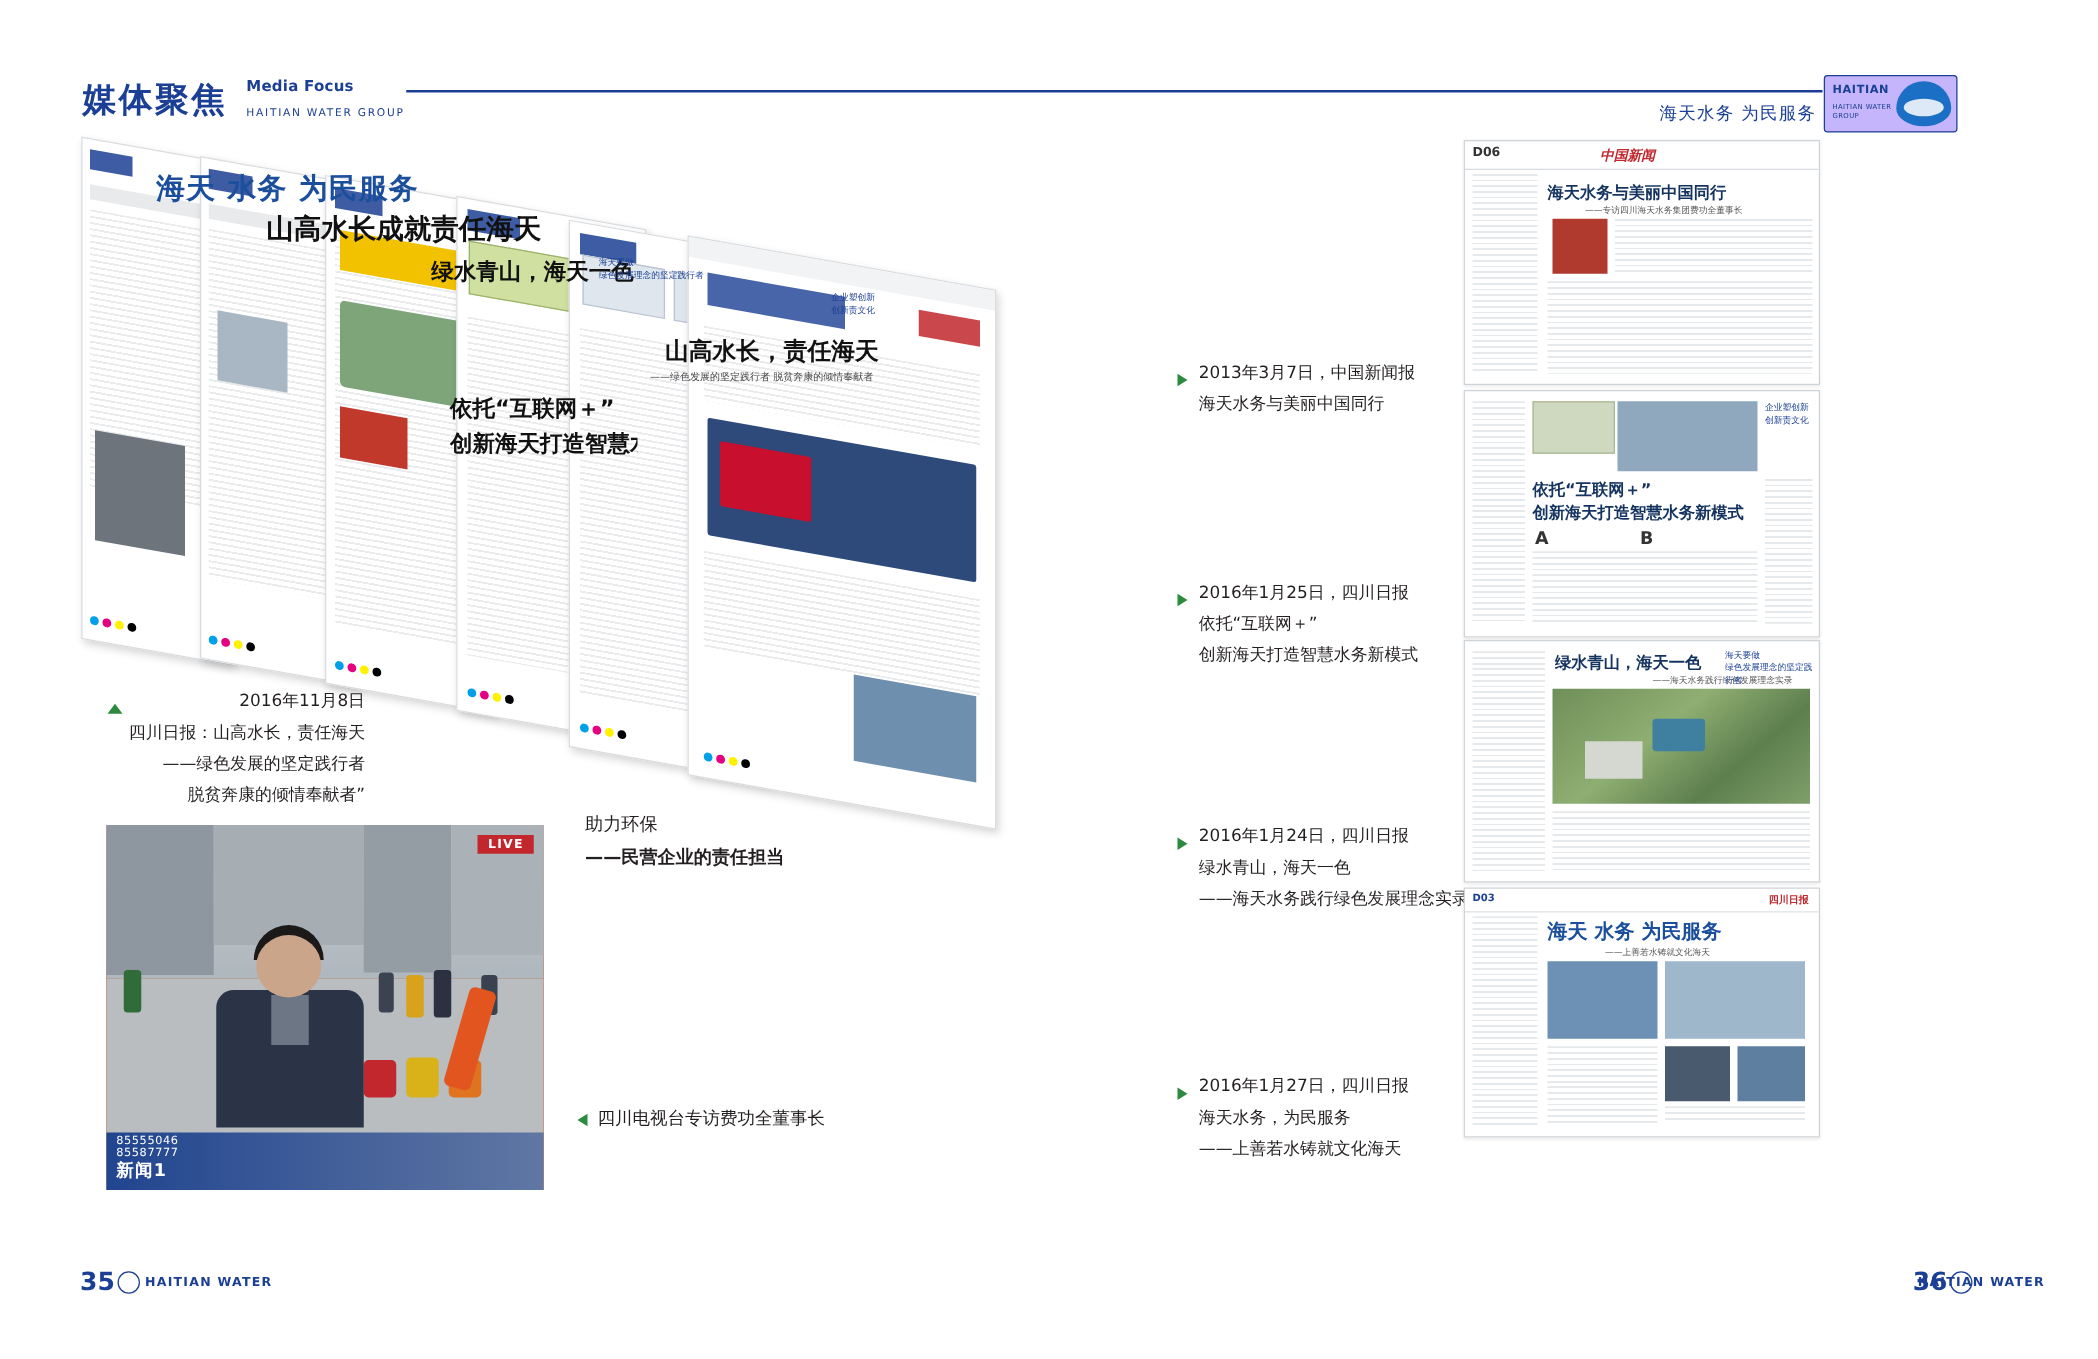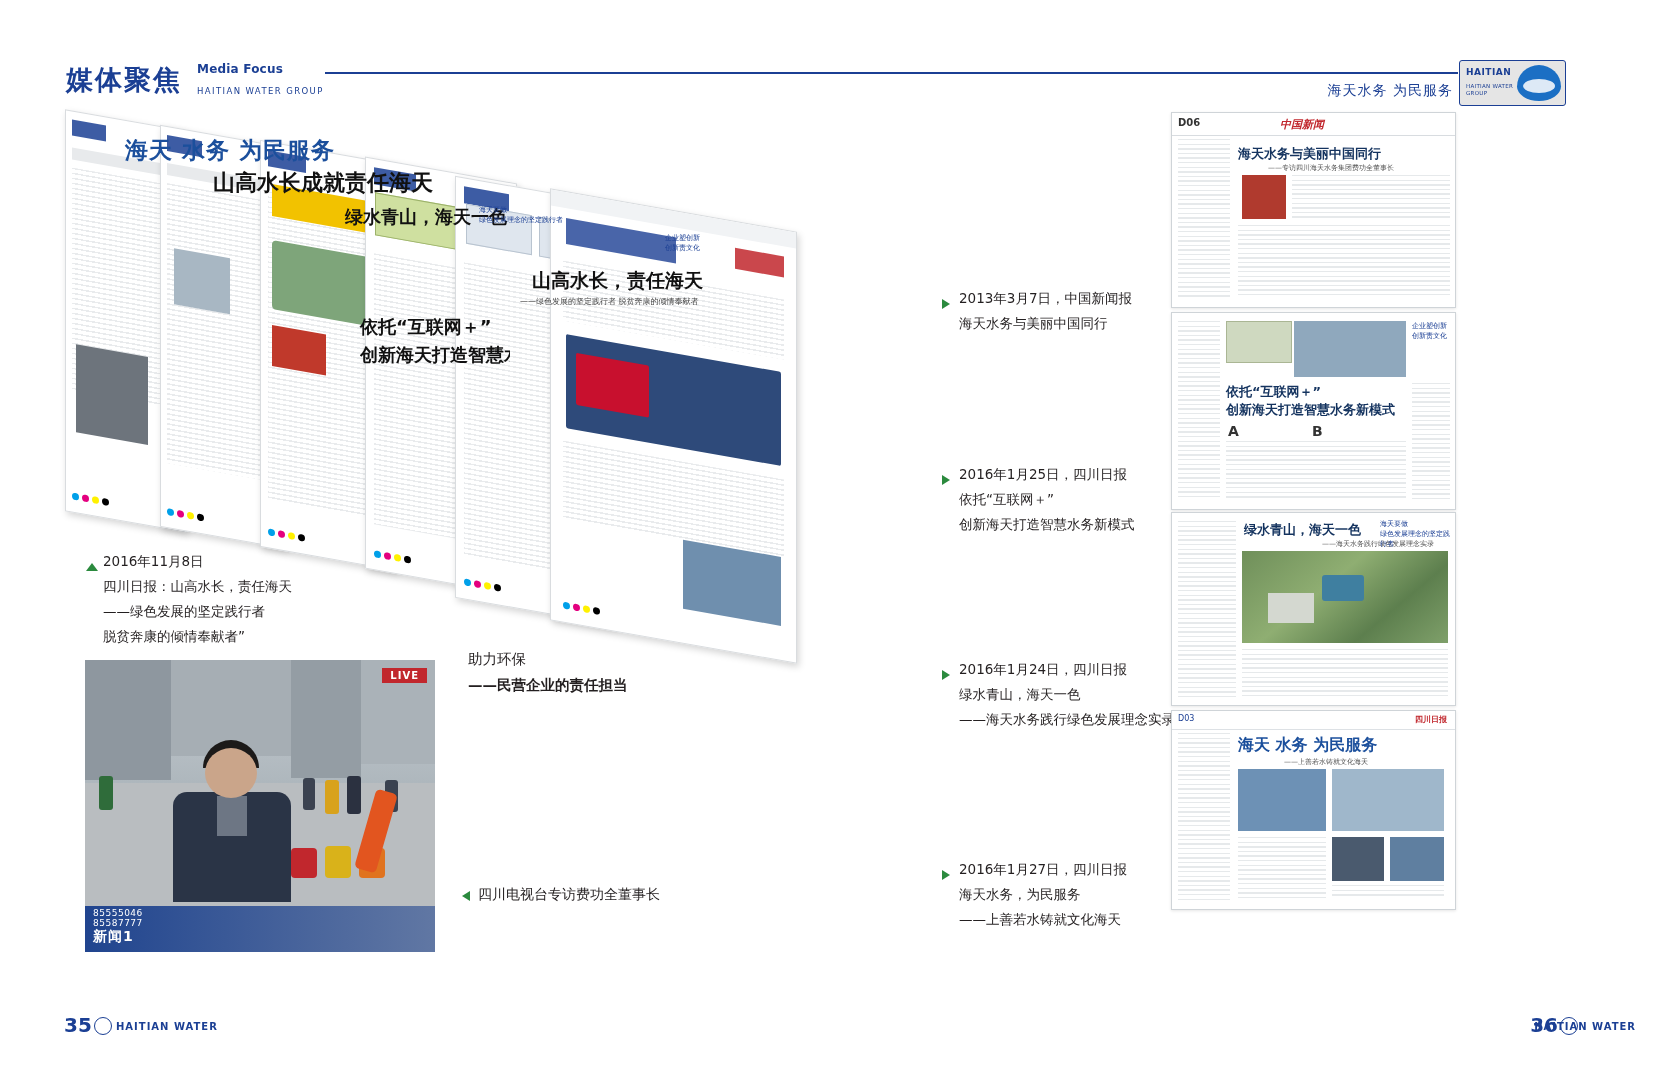--- a/index.html
+++ b/index.html
@@ -30,21 +30,21 @@
     font-size:8.5px;color:#1b3f94;letter-spacing:1.4px;
   }
   .hdr-rule{
     position:absolute;left:325px;top:72px;width:1133px;height:2px;background:#1b3f94;
   }
   .hdr-slogan{
     position:absolute;right:225px;top:82px;
     font-size:14px;color:#1b3f94;letter-spacing:1px;margin-left:34px;
   }
   
-  .logo{position:absolute;right:112px;top:60px;width:105px;height:44px;border:1px solid #1b3f94;border-radius:3px;overflow:hidden;background:#e5e5e5;}
+  .logo{position:absolute;right:112px;top:60px;width:105px;height:44px;border:1px solid #1b3f94;border-radius:3px;overflow:hidden;background:#c4b5fd;}
   .logo .lg-txt{position:absolute;left:6px;top:6px;font-size:9px;font-weight:bold;color:#1b3f94;letter-spacing:.5px;}
   .logo .lg-sub{position:absolute;left:6px;top:22px;font-size:5.5px;color:#1b3f94;letter-spacing:.3px;width:52px;line-height:7px;}
   .logo .lg-mark{position:absolute;right:4px;top:4px;width:44px;height:36px;background:#1b6fc4;border-radius:50% 50% 50% 50%/60% 60% 40% 40%;}
   .logo .lg-mark:after{content:"";position:absolute;left:6px;top:14px;width:32px;height:14px;background:#fff;border-radius:50%;opacity:.85;}
 
   
   .spread-left{position:absolute;left:0;top:0;width:839px;height:1087px;}
   .spread-right{position:absolute;left:839px;top:0;width:839px;height:1087px;}
 
   
@@ -229,21 +229,21 @@
       <div class="big-title" style="left:305px;top:233px;font-size:18px;overflow:hidden;width:150px;">创新海天打造智慧水务新模式</div>
       <div class="big-title" style="left:477px;top:158px;font-size:19px;">山高水长，责任海天</div>
       <div style="position:absolute;left:465px;top:186px;font-size:8px;color:#444;white-space:nowrap;text-align:center;">——绿色发展的坚定践行者 脱贫奔康的倾情奉献者</div>
       <div style="position:absolute;left:424px;top:95px;font-size:7px;line-height:10px;color:#1b3f94;white-space:pre-line;">海天要做
 绿色发展理念的坚定践行者</div>
       <div style="position:absolute;left:610px;top:123px;font-size:7px;line-height:10px;color:#1b3f94;white-space:pre-line;">企业塑创新
 创新责文化</div>
     </div>
 
     <div class="tri tri-up" style="left:86px;top:563px;"></div>
-    <div class="cap" style="left:103px;top:549px;">
+    <div class="cap" style="left:103px;top:549px;text-align:right;">
       <div>2016年11月8日</div>
       <div>四川日报：山高水长，责任海天</div>
       <div>——绿色发展的坚定践行者</div>
       <div>脱贫奔康的倾情奉献者”</div>
     </div>
 
     <div class="tv">
       <div class="sky"></div>
       <div class="bld" style="left:0;width:86px;height:120px;background:#8e979f;"></div>
       <div class="bld" style="left:86px;width:120px;height:96px;background:#a6aeb4;"></div>
@@ -342,21 +342,21 @@
 绿色发展理念的坚定践行者</div>
       <div class="ctext" style="left:6px;top:8px;width:58px;height:176px;"></div>
       <div class="cimg" style="left:70px;top:38px;width:206px;height:92px;background:linear-gradient(140deg,#6f8f5a,#8fae72 40%,#5d7f4e 70%,#7fa06a);"></div>
       <div class="cimg" style="left:150px;top:62px;width:42px;height:26px;background:#3f7fa0;border-radius:3px;"></div>
       <div class="cimg" style="left:96px;top:80px;width:46px;height:30px;background:#d4d8d0;"></div>
       <div class="ctext" style="left:70px;top:136px;width:206px;height:48px;"></div>
     </div>
 
     <div class="clip" style="left:332px;top:710px;width:283px;height:198px;">
       <div style="position:absolute;left:0;top:0;width:100%;height:18px;border-bottom:1px solid #dde1e5;"></div>
-      <div style="position:absolute;left:6px;top:3px;font-size:8px;font-weight:normal;color:#1b3f94;">D03</div>
+      <div style="position:absolute;left:6px;top:3px;font-size:8px;font-weight:bold;color:#1b3f94;">D03</div>
       <div class="cred" style="position:absolute;right:8px;top:3px;font-size:8px;">四川日报</div>
       <div class="chead blue-ttl" style="left:66px;top:24px;font-size:16px;color:#1b4f9c;">海天 水务  为民服务</div>
       <div style="position:absolute;left:112px;top:46px;font-size:7px;color:#555;white-space:nowrap;">——上善若水铸就文化海天</div>
       <div class="ctext" style="left:6px;top:22px;width:52px;height:168px;"></div>
       <div class="cimg" style="left:66px;top:58px;width:88px;height:62px;background:#6d91b5;"></div>
       <div class="cimg" style="left:160px;top:58px;width:112px;height:62px;background:#9fb7cb;"></div>
       <div class="ctext" style="left:66px;top:126px;width:88px;height:62px;"></div>
       <div class="cimg" style="left:160px;top:126px;width:52px;height:44px;background:#4a5a6e;"></div>
       <div class="cimg" style="left:218px;top:126px;width:54px;height:44px;background:#5f7fa0;"></div>
       <div class="ctext" style="left:160px;top:174px;width:112px;height:14px;"></div>

